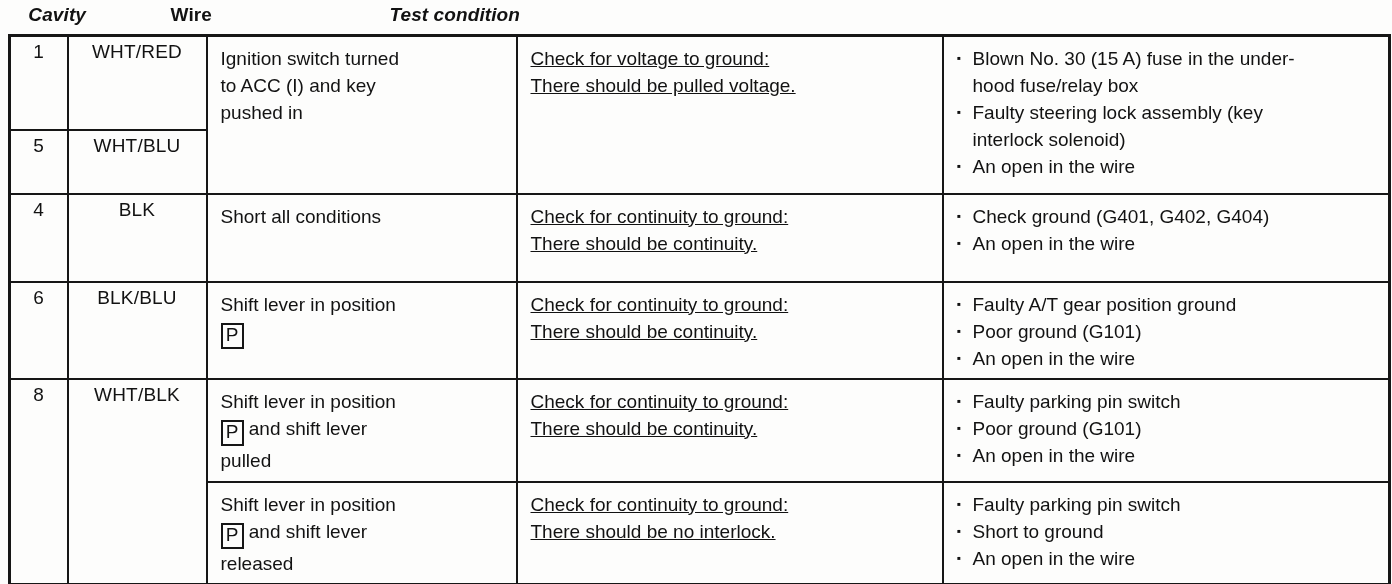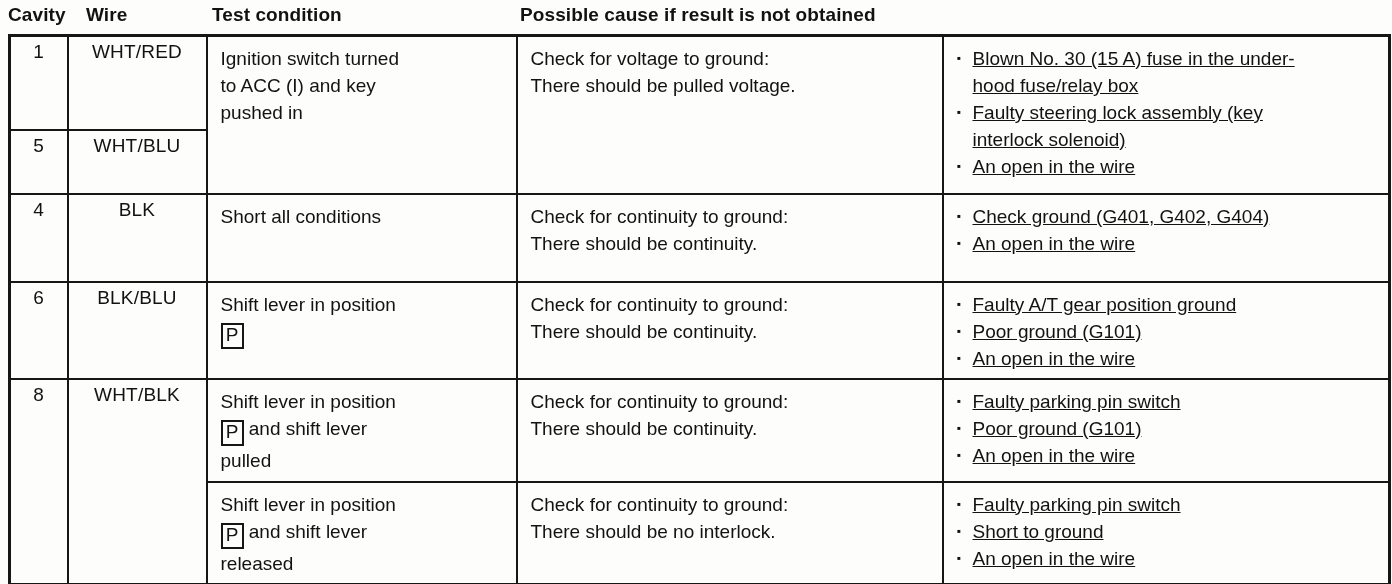--- a/index.html
+++ b/index.html
@@ -21,24 +21,24 @@
   .hdr {
     display: flex;
     align-items: flex-start;
     padding: 4px 0 0 8px;
     height: 30px;
     font-size: 19px;
     font-weight: 700;
     letter-spacing: 0.1px;
     white-space: nowrap;
   }
-  .hdr .h { text-align: left; }
-  .hdr .h.cavity { width: 78px; text-align: left; }
+  .hdr .h { text-align: right; }
+  .hdr .h.cavity { width: 78px; text-align: right; font-style: italic; }
   .hdr .h.wire   { width: 126px; }
-  .hdr .h.cond   { width: 308px; }
+  .hdr .h.cond   { width: 308px; font-style: italic; }
   .hdr .h.test   { width: 426px; }
   .hdr .h.cause  { width: 447px; }
   
   table.grid {
     border-collapse: collapse;
     table-layout: fixed;
     margin-left: 8px;
     width: 1380px;
     border: 3px solid #161616;
     border-bottom-width: 4px;
@@ -49,22 +49,22 @@
     vertical-align: top;
     line-height: 27px;
     overflow: hidden;
   }
   td.c-cavity, td.c-wire {
     text-align: center;
     vertical-align: middle;
     letter-spacing: 0.2px;
   }
   td.c-cond  { padding: 8px 6px 6px 13px; }
-  td.c-test  { padding: 8px 10px 24px 13px; }
-  td.c-cause { padding: 8px 27px 6px 12px; text-decoration: underline; }
+  td.c-test  { padding: 8px 10px 24px 13px; text-decoration: underline; }
+  td.c-cause { padding: 8px 27px 6px 12px; }
   .condwrap { width: 206px; }
   ul.causes {
     list-style: none;
     margin: 0;
     padding: 0;
     width: 350px;
   }
   ul.causes li {
     position: relative;
     padding-left: 17px;
@@ -90,21 +90,20 @@
 </style>
 </head>
 <body>
 
 <div class="page">
 
   <div class="hdr">
     <div class="h cavity">Cavity</div>
     <div class="h wire">Wire</div>
     <div class="h cond">Test condition</div>
-    <div class="h cause">Possible cause if result is not obtained</div>
   </div>
 
   <table class="grid">
     <colgroup>
       <col style="width:58px">
       <col style="width:139px">
       <col style="width:310px">
       <col style="width:426px">
       <col style="width:447px">
     </colgroup>

